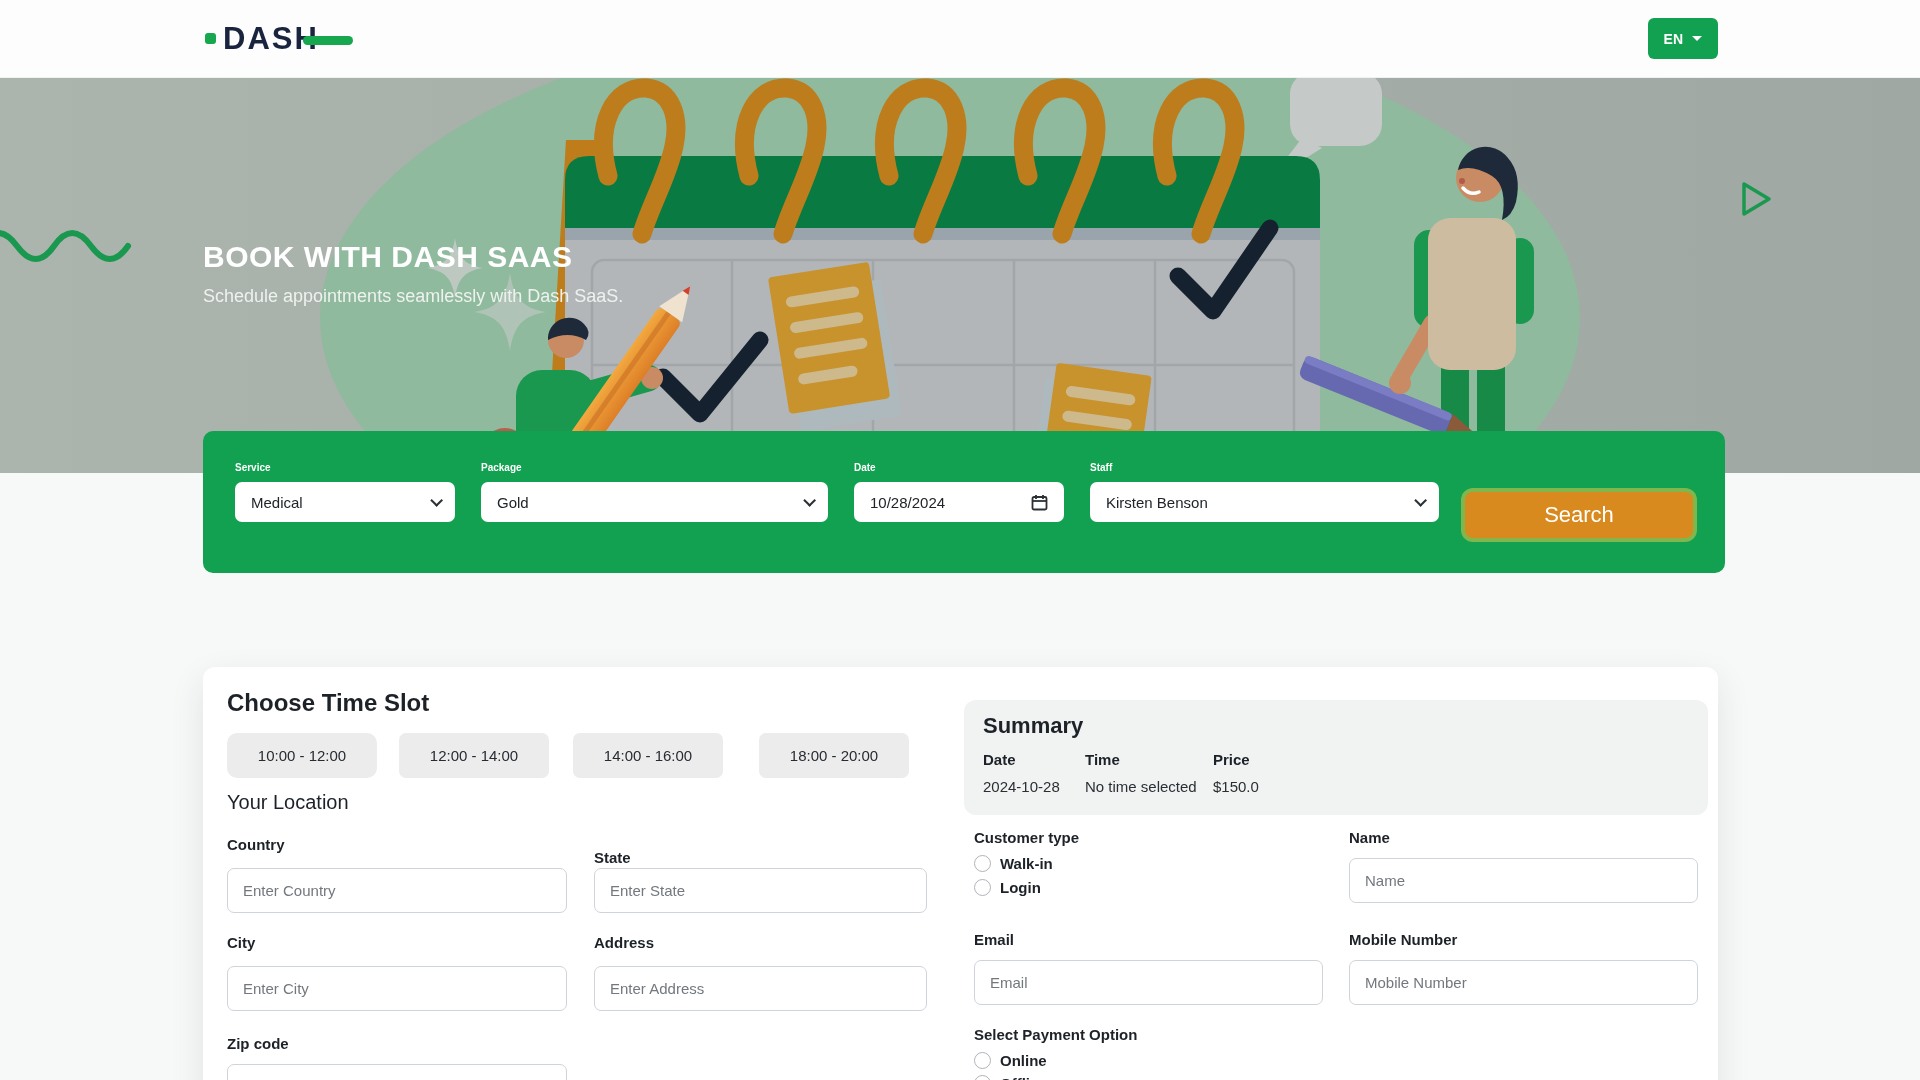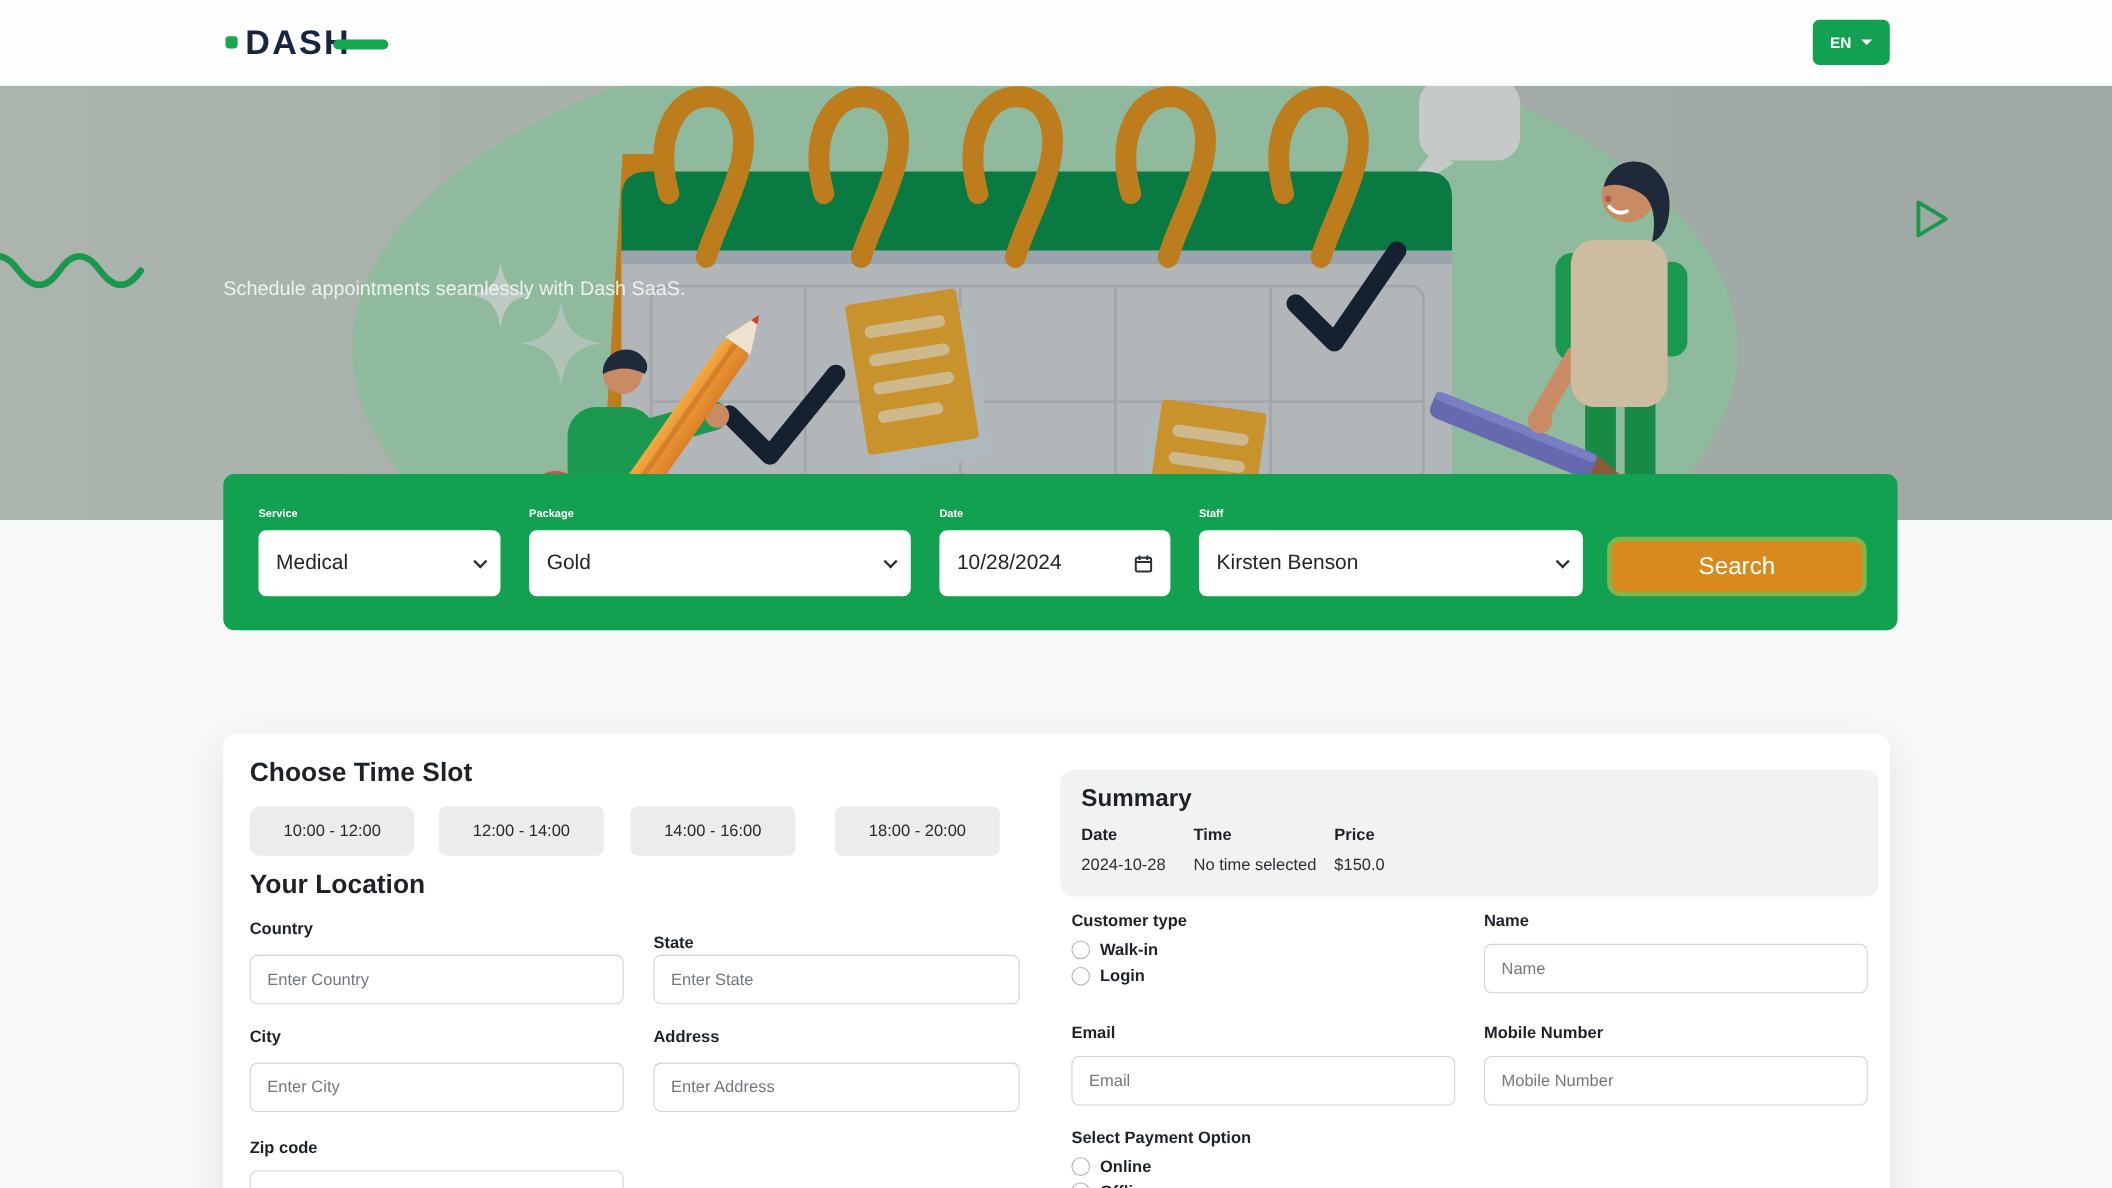--- a/index.html
+++ b/index.html
@@ -42,22 +42,22 @@
 
   
   .search-panel {
     position:absolute; left:203px; top:431px; width:1522px; height:142px;
     background:#12a150; border-radius:10px; z-index:10;
     display:flex; align-items:flex-start; padding:31px 32px 0 32px; gap:26px;
   }
   .field { display:flex; flex-direction:column; }
   .field .flabel { color:#fff; font-size:10px; font-weight:700; margin-bottom:9px; }
   .control {
-    background:#fff; border-radius:7px; height:60px; display:flex; align-items:center;
-    padding:0 16px; font-size:19px; color:#212529; position:relative;
+    background:#fff; border-radius:7px; height:40px; display:flex; align-items:center;
+    padding:0 16px; font-size:15px; color:#212529; position:relative;
   }
   .w-service { width:220px; } .w-package { width:347px; }
   .w-date { width:210px; } .w-staff { width:349px; }
   .control .val { flex:1; }
   .chev {
     width:9px; height:9px; border-right:2px solid #2b3035; border-bottom:2px solid #2b3035;
     transform:rotate(45deg) translateY(-3px); flex:none;
   }
   .search-btn {
     margin-top:30px; width:228px; height:46px; border:none; border-radius:8px;
@@ -66,21 +66,21 @@
   }
 
   
   .main-card {
     position:absolute; left:203px; top:667px; width:1515px; height:520px;
     background:#fff; border-radius:12px; box-shadow:0 12px 34px rgba(40,50,60,.10);
     z-index:5;
   }
   .abs { position:absolute; }
   .h1 { font-size:24px; font-weight:700; color:#1d2228; }
-  .h2 { font-size:24px; font-weight:700; color:#1d2228; }
+  .h2 { font-size:20px; font-weight:400; color:#1d2228; }
   .slot {
     position:absolute; width:150px; height:45px; border:none; border-radius:7px;
     background:#ececed; color:#272c31; font-size:15px; cursor:pointer; font-family:inherit;
   }
   .flab { font-size:15px; font-weight:700; color:#1d2228; }
   .tinput {
     position:absolute; height:45px; border:1px solid #ced4da; border-radius:7px;
     font-size:15px; color:#212529; padding:0 15px; font-family:inherit; background:#fff; outline:none;
   }
   .tinput::placeholder { color:#73787e; opacity:1; }
@@ -227,20 +227,21 @@
         <rect x="0" y="-12" width="158" height="24" rx="8" fill="#6668b0"></rect>
         <rect x="0" y="-12" width="158" height="8" rx="4" fill="#7b7dc4"></rect>
         <polygon points="158,-12 192,0 158,12" fill="#8a5a3b"></polygon>
         <polygon points="184,-3.5 192,0 184,3.5" fill="#5c3a24"></polygon>
       </g>
       <circle cx="1400" cy="305" r="11" fill="#c98b64"></circle>
     </g>
   </svg>
 
   <div class="hero-copy">
+    <div class="hero-title">BOOK WITH DASH SAAS</div>
     <div class="hero-sub">Schedule appointments seamlessly with Dash SaaS.</div>
   </div>
 </div>
 
 <div class="search-panel">
   <div class="field">
     <span class="flabel">Service</span>
     <div class="control w-service">
       <span class="val">Medical</span>
       <span class="chev"></span>

